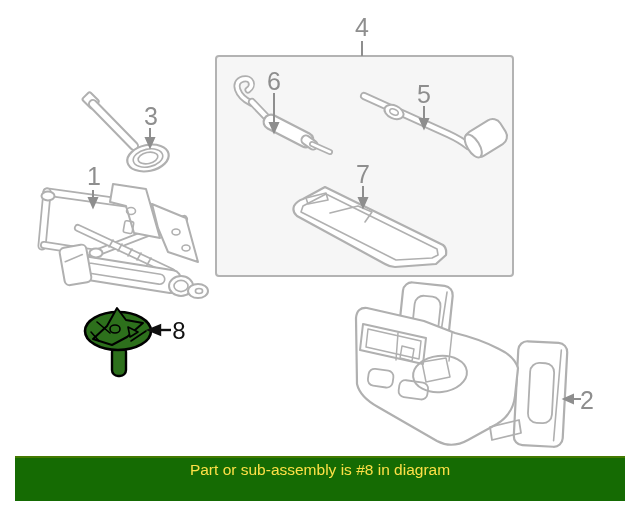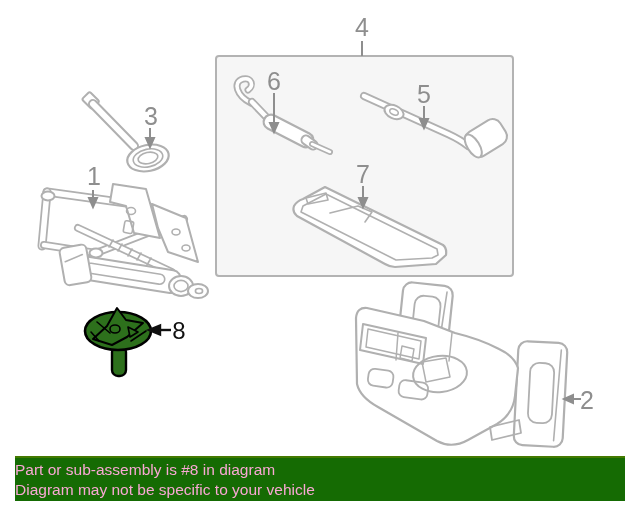--- a/index.html
+++ b/index.html
@@ -4,21 +4,21 @@
 <style>
   html,body{margin:0;padding:0;background:#ffffff;}
   #stage{position:relative;width:640px;height:512px;background:#ffffff;overflow:hidden;
          font-family:"Liberation Sans","DejaVu Sans",sans-serif;}
   #art{position:absolute;left:0;top:0;}
   .label{position:absolute;transform:translateX(-50%);font-size:25px;line-height:1;
          color:#8e8e8e;user-select:none;}
   .label.dark{color:#101010;font-size:24px;}
   .banner{position:absolute;left:15px;top:456px;width:610px;height:45px;
           border-top:2px solid #447a00;box-sizing:border-box;
-          text-align:left;color:#f9a8d4;font-size:15.5px;line-height:20px;padding-top:2px;}
+          text-align:center;color:#fde047;font-size:15.5px;line-height:20px;padding-top:2px;}
 </style>
 </head>
 <body>
 
 <div id="stage">
 
   <svg id="art" width="640" height="512" viewBox="0 0 640 512">
 
     <g>
       <rect x="216" y="56" width="297" height="220" rx="3" fill="#f6f6f6" stroke="#b3b3b3" stroke-width="2"></rect>
@@ -184,16 +184,15 @@
   <div class="label" style="left:587px;top:388px">2</div>
   <div class="label" style="left:151px;top:104px">3</div>
   <div class="label" style="left:362px;top:15px">4</div>
   <div class="label" style="left:424px;top:82px">5</div>
   <div class="label" style="left:274px;top:69px">6</div>
   <div class="label" style="left:363px;top:162px">7</div>
   <div class="label dark" style="left:179px;top:319px">8</div>
 
   <div class="banner" style="background: rgb(21, 107, 3);">
     <div>Part or sub-assembly is #8 in diagram</div>
-    <div>Diagram may not be specific to your vehicle</div>
   </div>
 
 </div>
 
 </body></html>

